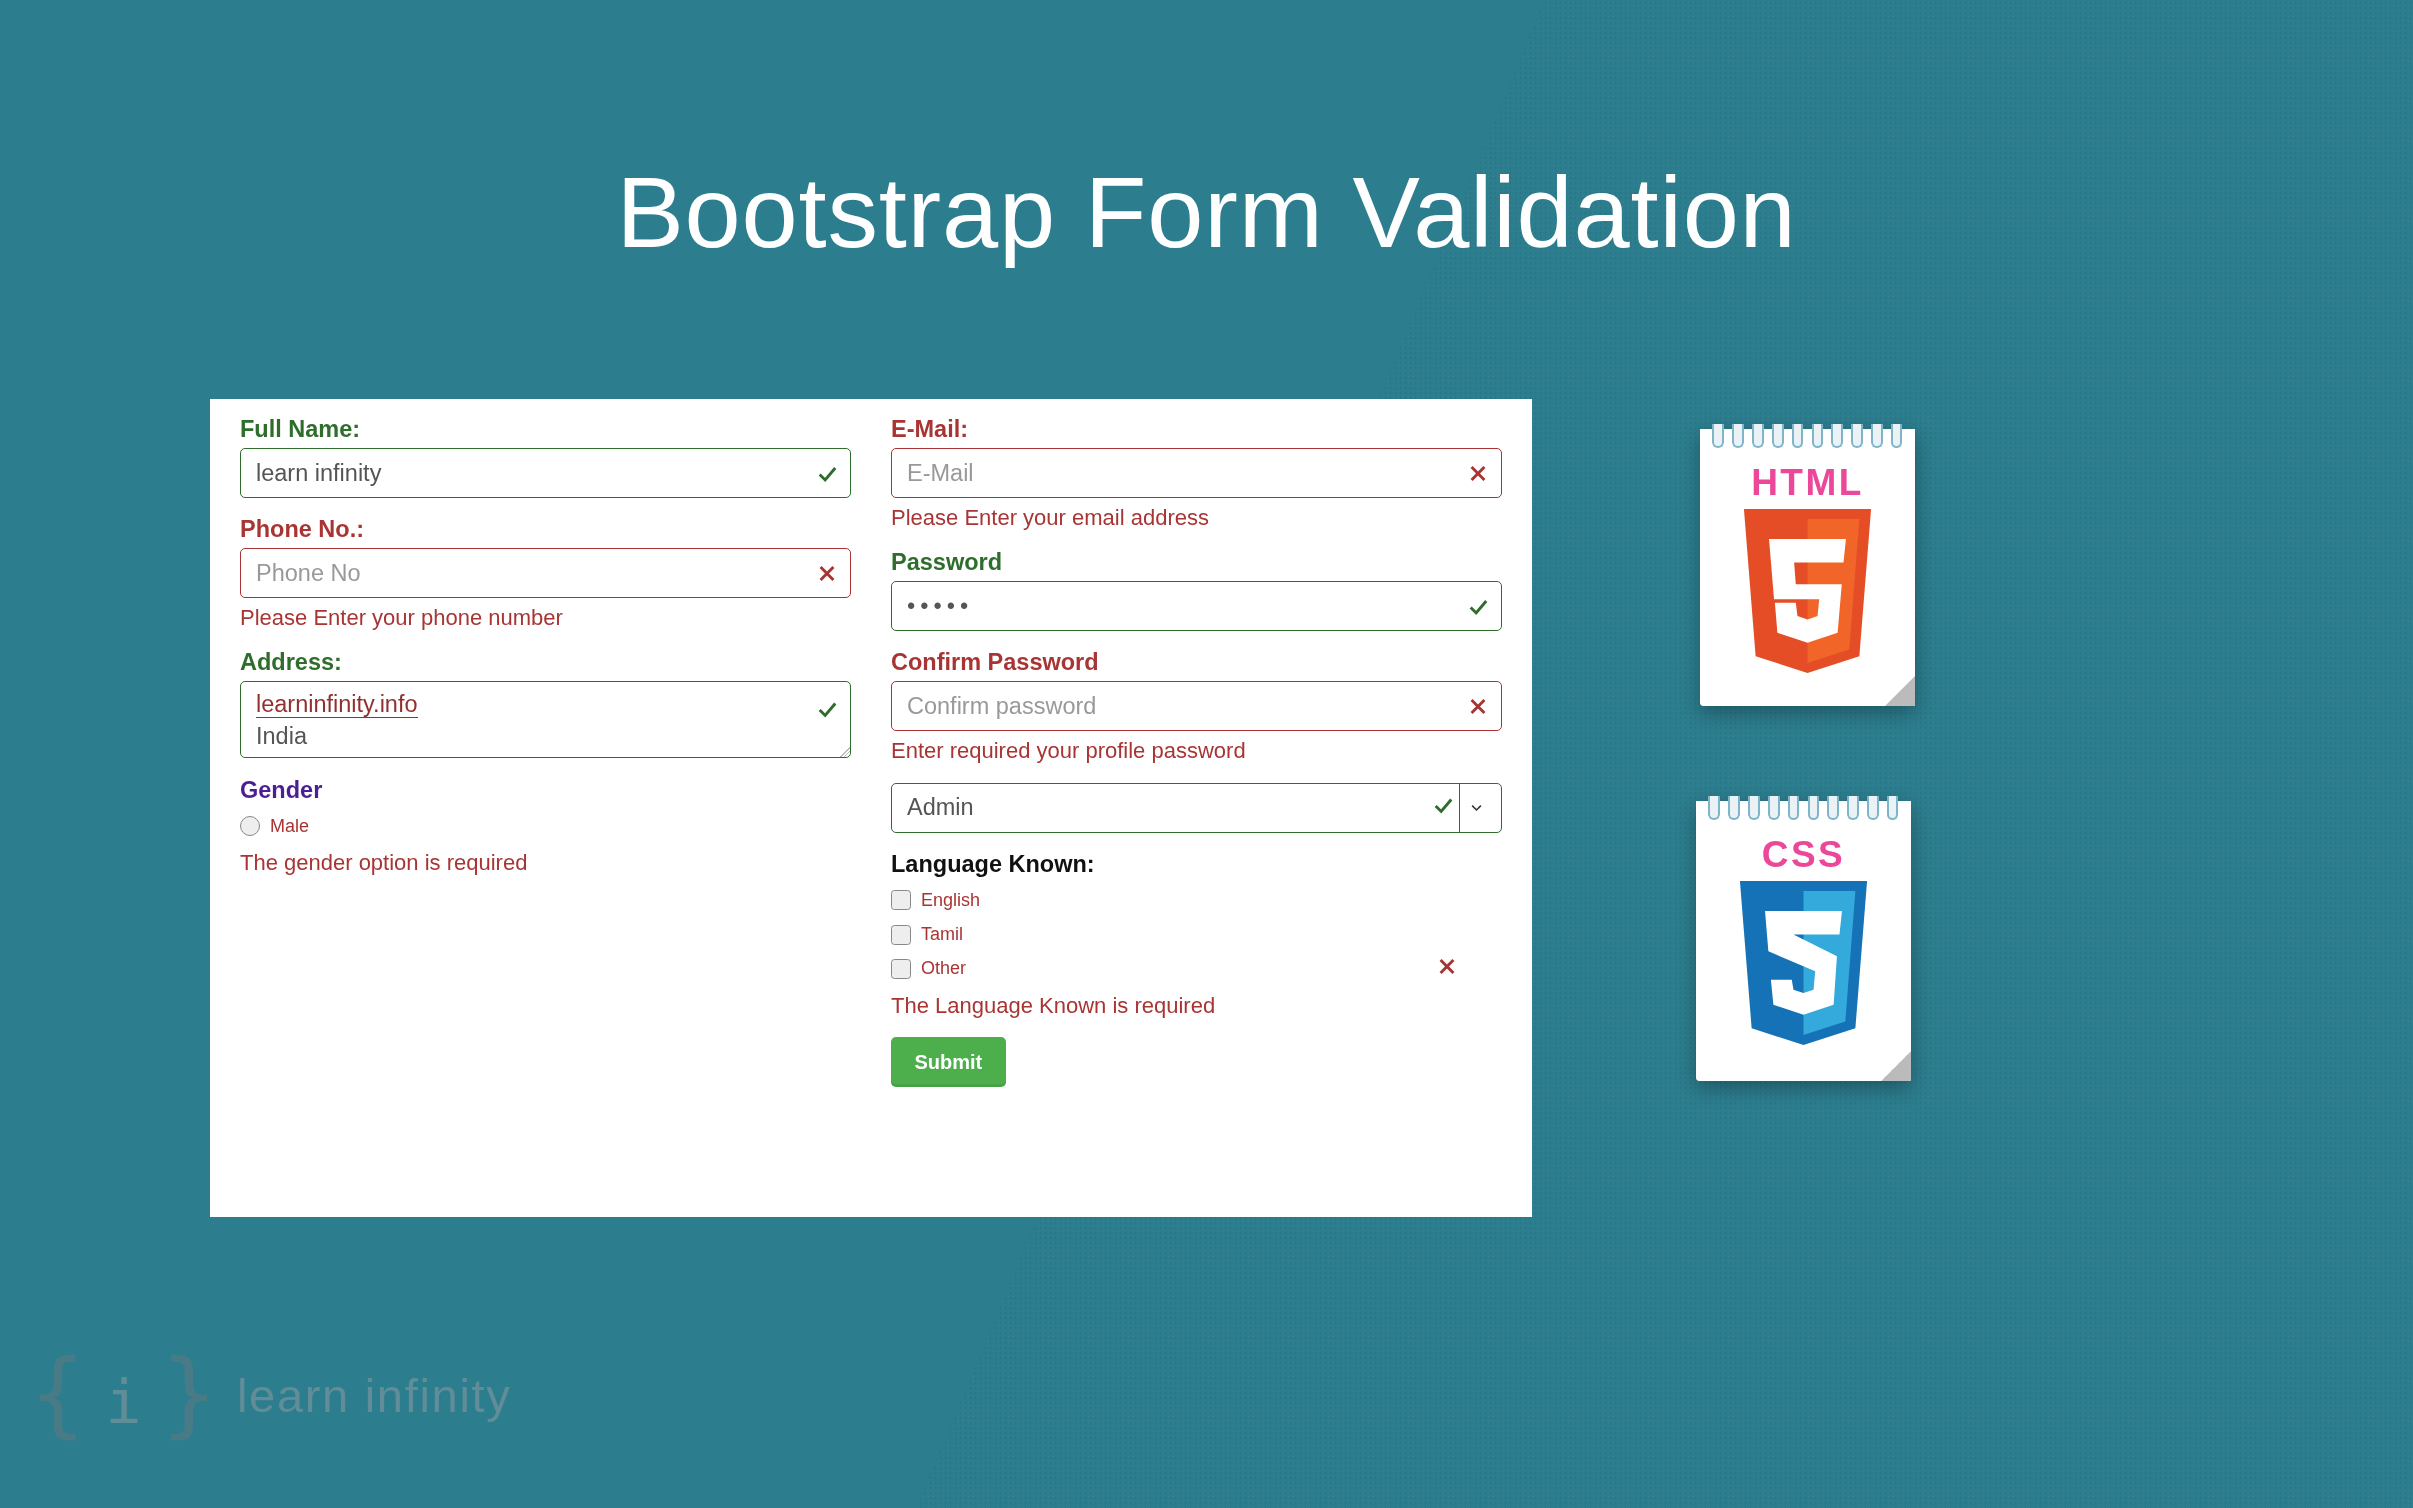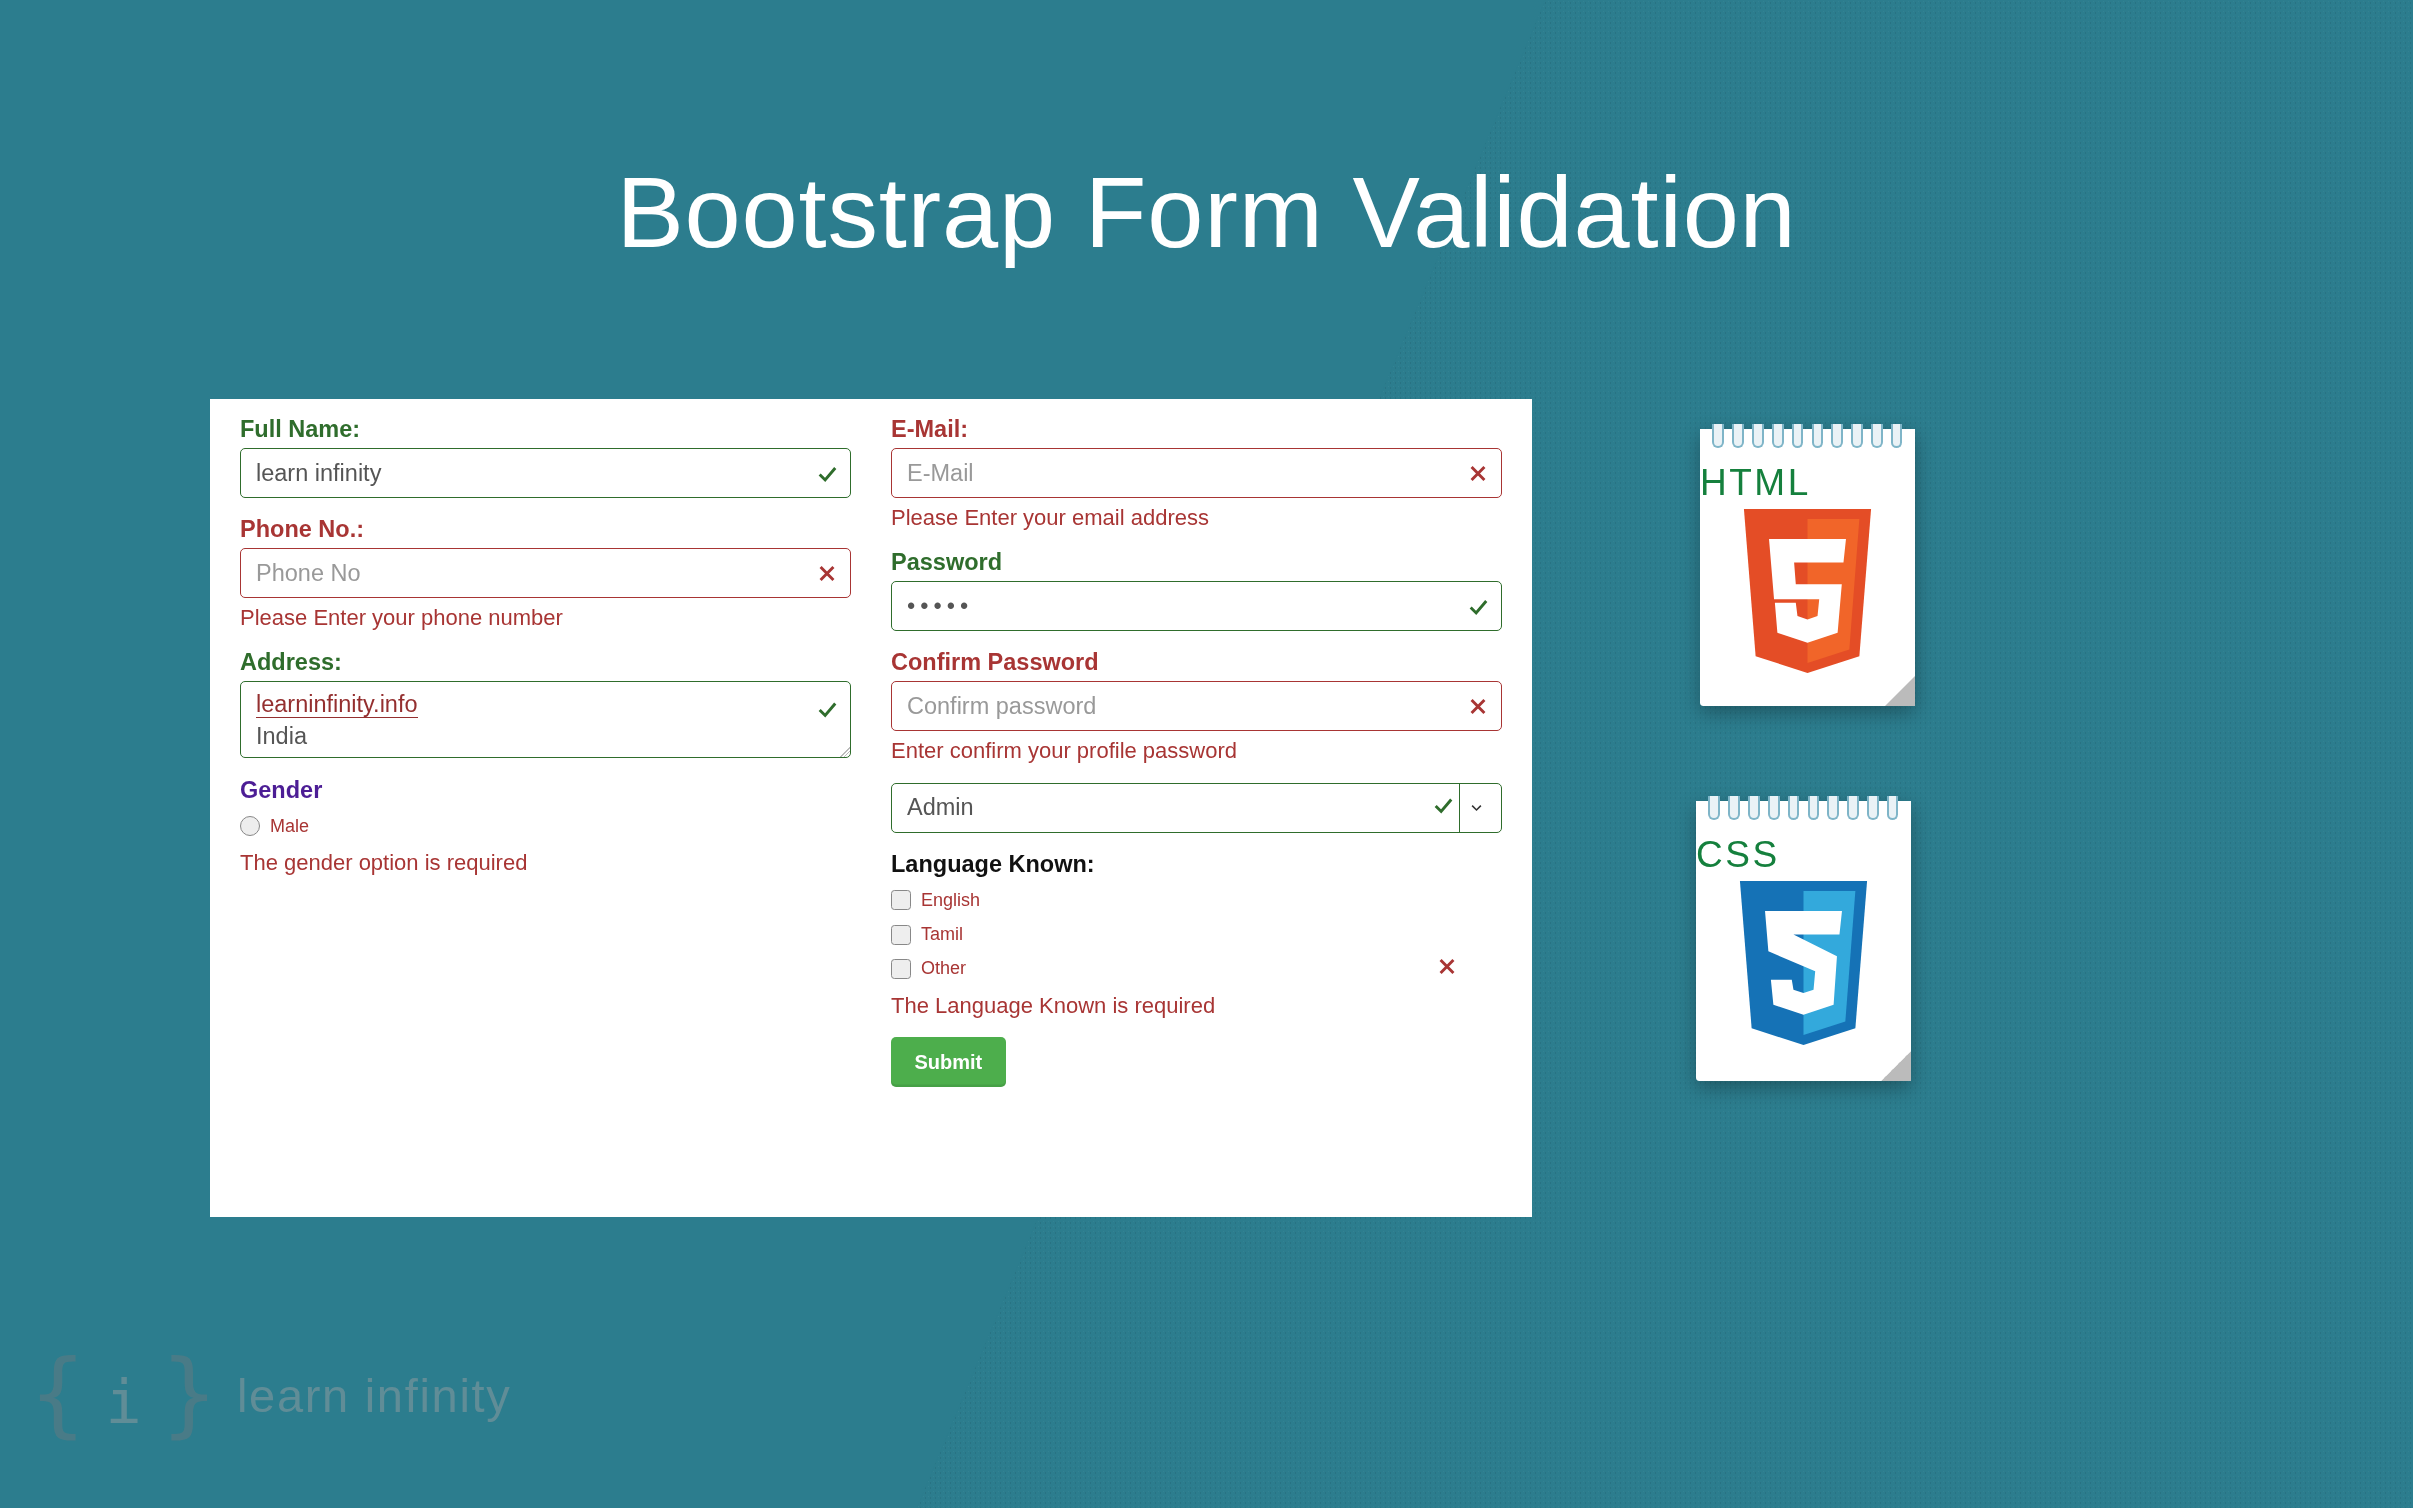--- a/index.html
+++ b/index.html
@@ -124,22 +124,22 @@
   .spiral {
     height: 30px; background: #fff;
     display: flex; justify-content: space-around; padding: 0 8.4px;
   }
   .spiral i {
     width: 11.7px; height: 23.5px; border-radius: 0 0 5.9px 5.9px;
     border: 2.5px solid #7fb5c8; border-top: none; margin-top: -5px;
     background: #eaf2f6;
   }
   .logo-head {
-    font-family: Arial, sans-serif; font-weight: 400;
-    letter-spacing: 2.5px; color: #15803d;
+    font-family: Arial, sans-serif; font-weight: 700;
+    letter-spacing: 2.5px; text-align: center; color: #ec4899;
     font-size: 37px; padding: 3.4px 0 5px;
   }
   .shield { position: relative; margin: 0 auto; width: 151px; height: 174px; }
   .shield svg { width: 100%; height: 100%; }
   .fold { position: absolute; right: 0; bottom: 0; width: 30px; height: 30px;
     background: linear-gradient(135deg, #ddd 0 50%, #bbb 50% 100%);
     clip-path: polygon(100% 0, 100% 100%, 0 100%); border-top-left-radius: 3.4px;
   }
   .watermark {
     position: absolute; left: 30px; bottom: 67px;
@@ -248,21 +248,21 @@
       <div class="group">
         <label class="lbl err">Confirm Password</label>
         <div class="ctrl err">
           <span class="ph">Confirm password</span>
           <span class="status-icon">
             <svg viewBox="0 0 24 24">
                 <path class="xx" d="M5 5 L19 19 M19 5 L5 19"></path>
               </svg>
           </span>
         </div>
-        <div class="help">Enter confirm your profile password</div>
+        <div class="help">Enter required your profile password</div>
       </div>
 
       <div class="group">
         <div class="ctrl ok selctrl">
           <span class="val">Admin</span>
           <span class="check-slot">
             <svg viewBox="0 0 24 24" width="22" height="22">
                 <path class="ck" d="M4 13 L10 19 L21 6"></path>
               </svg>
           </span>

